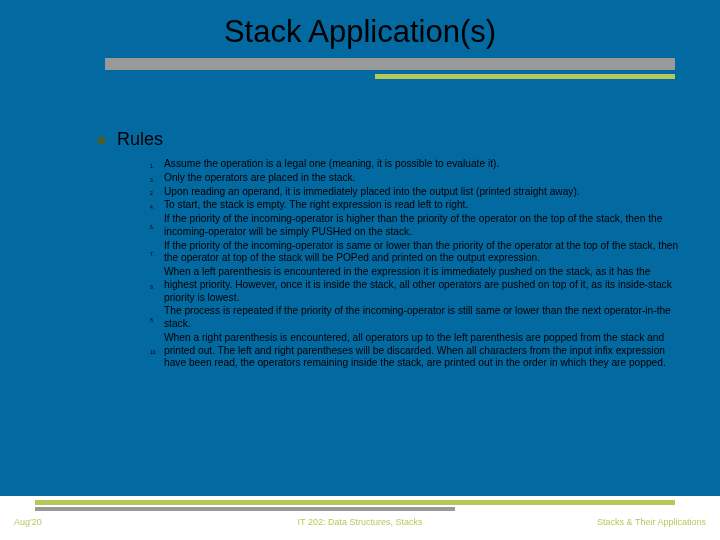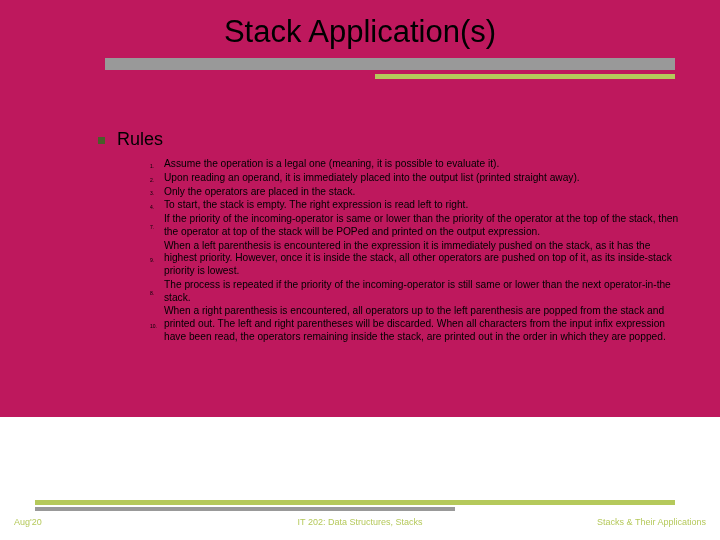--- a/index.html
+++ b/index.html
@@ -6,23 +6,23 @@
   body {
     width: 720px;
     height: 540px;
     background: #fff;
     font-family: Arial, sans-serif;
     position: relative;
     overflow: hidden;
   }
   .slide {
     width: 720px;
-    height: 417px;
+    height: 496px;
     position: relative;
-    background: #be185d;
+    background: #0369a1;
   }
   .title-bar {
     position: absolute;
     top: 14px;
     left: 0;
     width: 100%;
     text-align: center;
     font-size: 31px;
     font-weight: 400;
     color: #000;
@@ -155,30 +155,34 @@
   <div class="level2">
     <span class="bullet-sq-sm"></span><span>Rules</span>
   </div>
 
   <div class="rules-list">
     <div class="rule-row">
         <div class="rule-num">1.</div>
         <div class="rule-text">Assume the operation is a legal one (meaning, it is possible to evaluate it).</div>
       </div>
     <div class="rule-row">
+        <div class="rule-num">3.</div>
+        <div class="rule-text">Only the operators are placed in the stack.</div>
+      </div>
+    <div class="rule-row">
         <div class="rule-num">2.</div>
         <div class="rule-text">Upon reading an operand, it is immediately placed into the output list (printed straight away).</div>
       </div>
     <div class="rule-row">
-        <div class="rule-num">3.</div>
-        <div class="rule-text">Only the operators are placed in the stack.</div>
-      </div>
-    <div class="rule-row">
         <div class="rule-num">4.</div>
         <div class="rule-text">To start, the stack is empty. The right expression is read left to right.</div>
+      </div>
+    <div class="rule-row">
+        <div class="rule-num">6.</div>
+        <div class="rule-text">If the priority of the incoming-operator is higher than the priority of the operator on the top of the stack, then the incoming-operator will be simply PUSHed on the stack.</div>
       </div>
     <div class="rule-row">
         <div class="rule-num">7.</div>
         <div class="rule-text">If the priority of the incoming-operator is same or lower than the priority of the operator at the top of the stack, then the operator at top of the stack will be POPed and printed on the output expression.</div>
       </div>
     <div class="rule-row">
         <div class="rule-num">9.</div>
         <div class="rule-text">When a left parenthesis is encountered in the expression it is immediately pushed on the stack, as it has the highest priority. However, once it is inside the stack, all other operators are pushed on top of it, as its inside-stack priority is lowest.</div>
       </div>
     <div class="rule-row">

